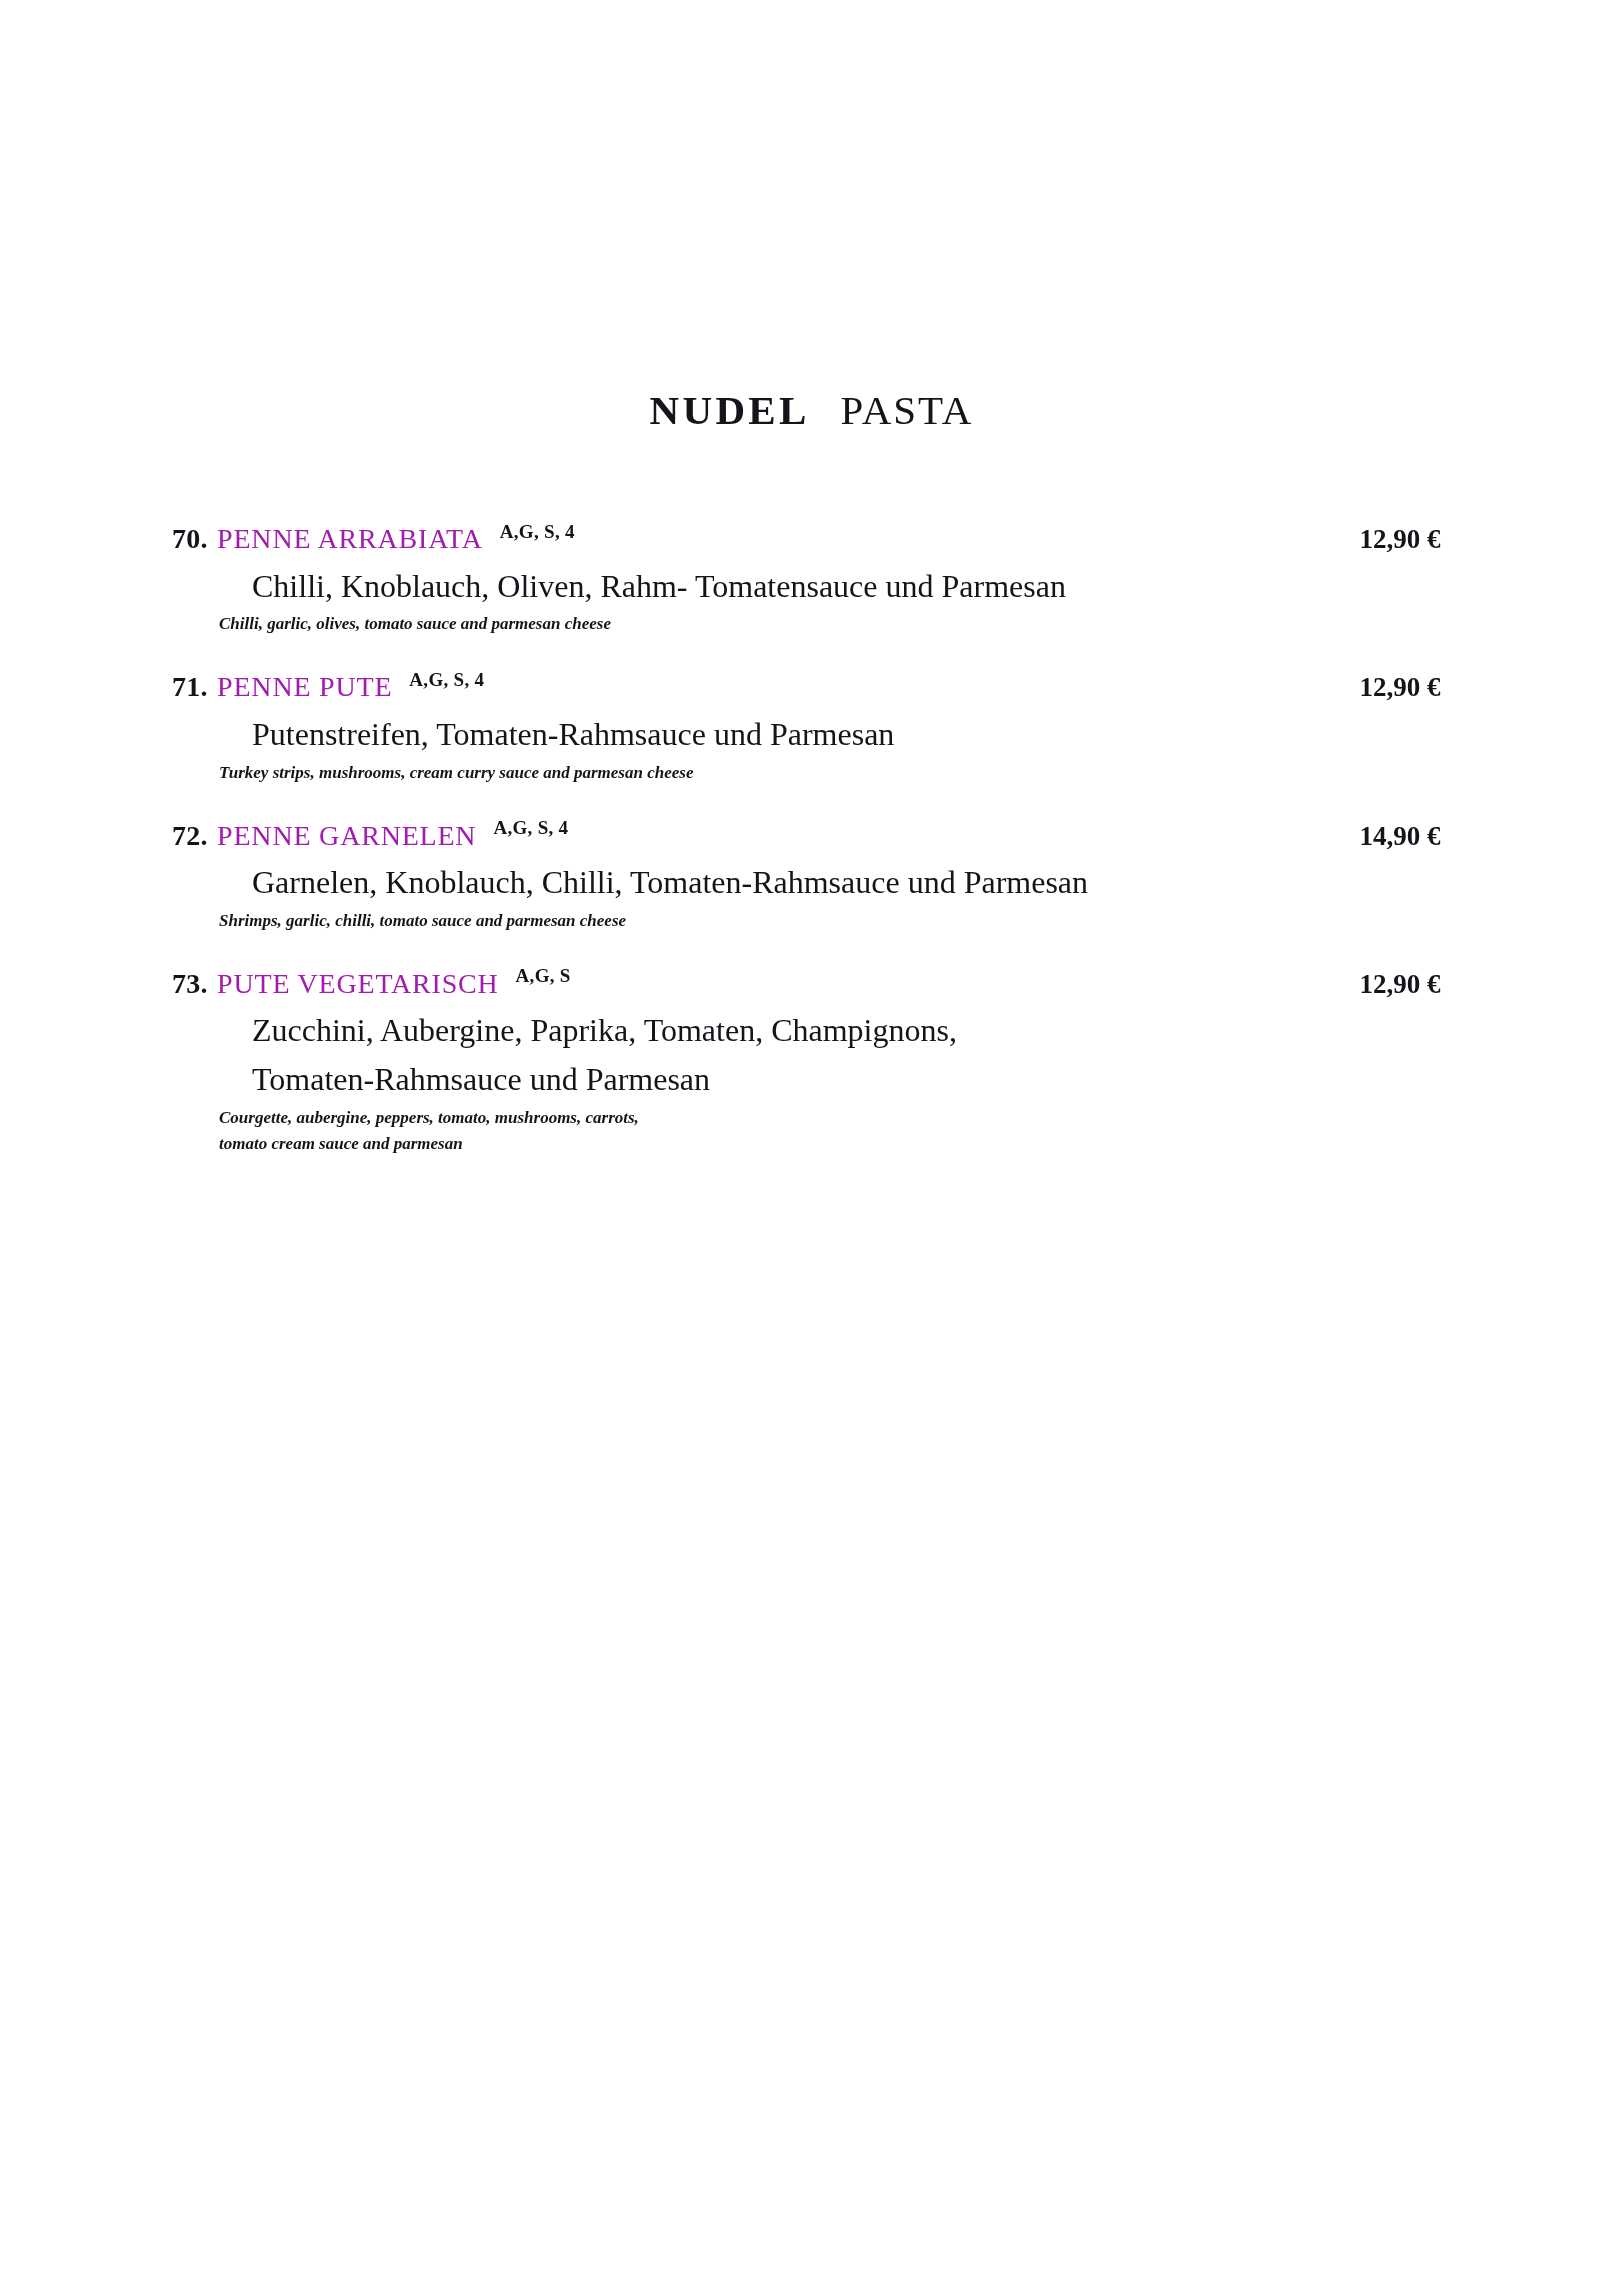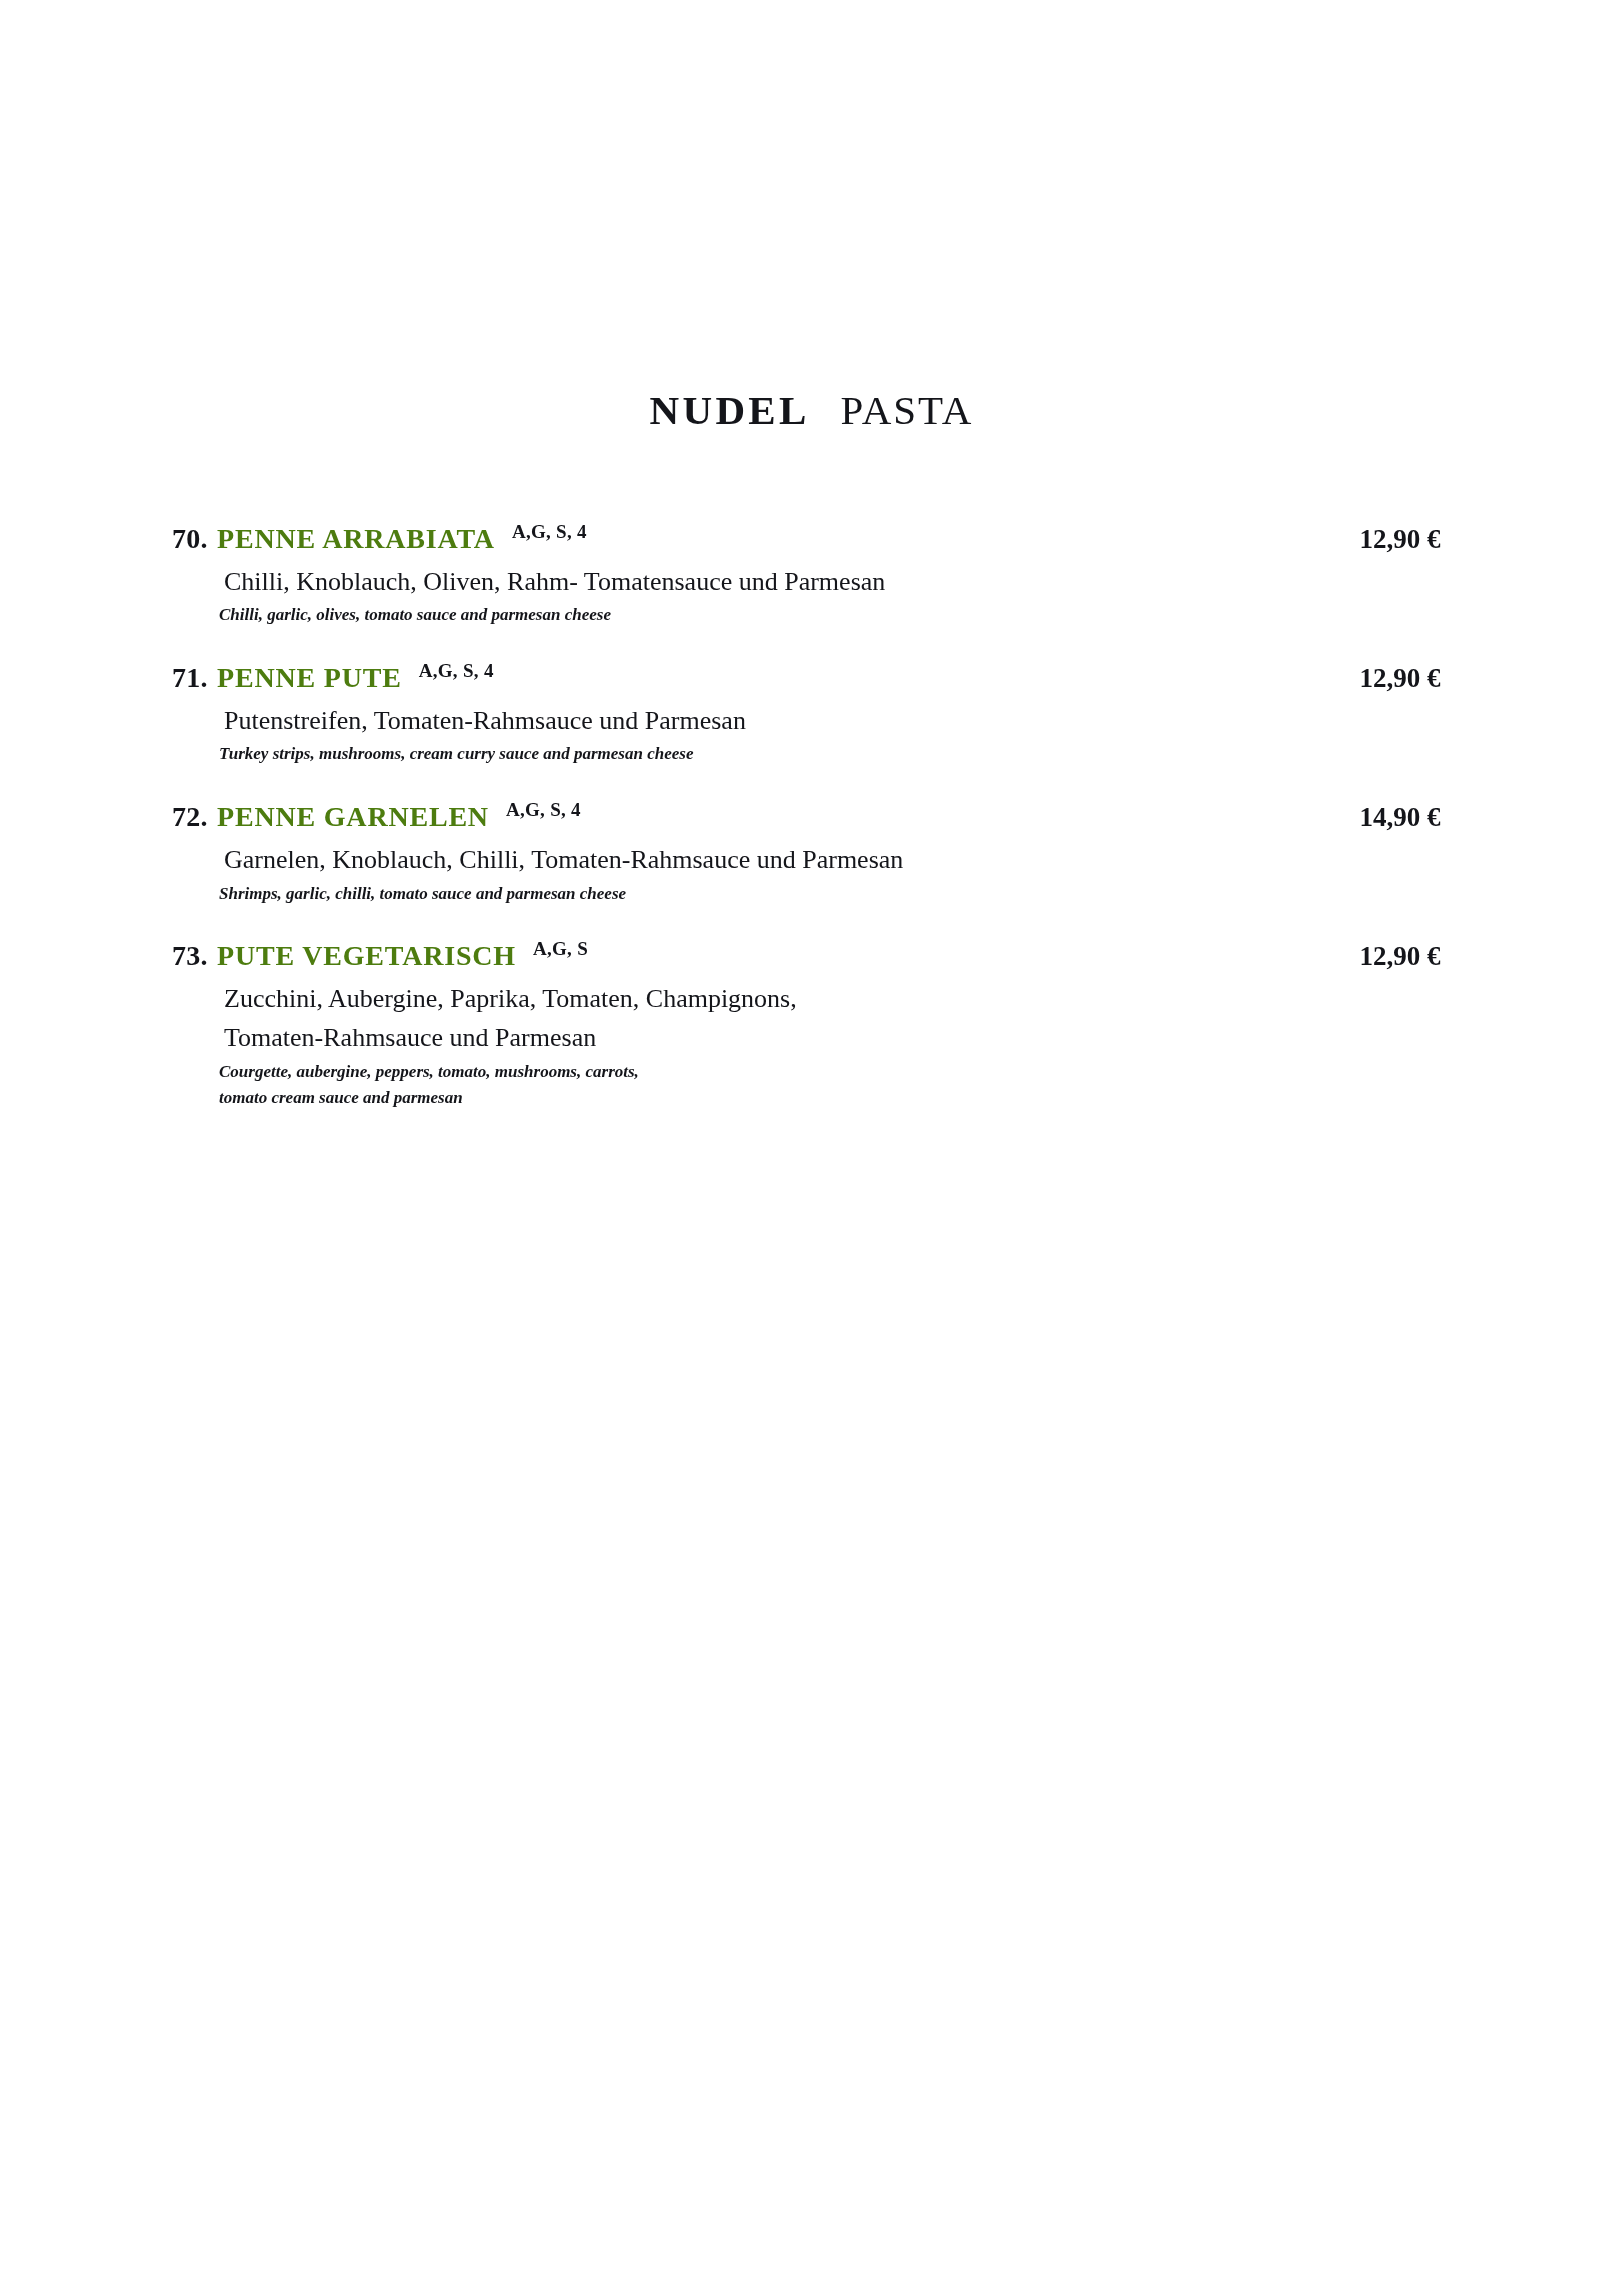--- a/index.html
+++ b/index.html
@@ -79,24 +79,24 @@
 
   .item-number {
     font-weight: bold;
     font-size: 28px;
     letter-spacing: 0.3px;
     color: #14151a;
     margin-right: 9.2px;
   }
 
   .item-name {
-    font-weight: bold;
+    font-weight: normal;
     font-size: 28px;
     letter-spacing: 0.8px;
-    color: #4d7c0f;
+    color: #a21caf;
   }
 
   .allergens {
     font-size: 19px;
     font-weight: bold;
     color: #14151a;
     vertical-align: super;
     position: relative;
     top: -10.5px;
     margin-left: 17px;
@@ -105,24 +105,24 @@
 
   .item-price {
     font-weight: bold;
     font-size: 27px;
     color: #14151a;
     white-space: nowrap;
     padding-right: 14.4px;
   }
 
   .desc-de {
-    font-size: 26px;
+    font-size: 32px;
     line-height: 1.52;
     color: #14151a;
-    margin-left: 52px;
+    margin-left: 80px;
     margin-top: 6.5px;
   }
 
   .desc-en {
     font-size: 17px;
     line-height: 1.52;
     font-style: italic;
     color: #14151a;
     margin-left: 47px;
     margin-top: 1.3px;

